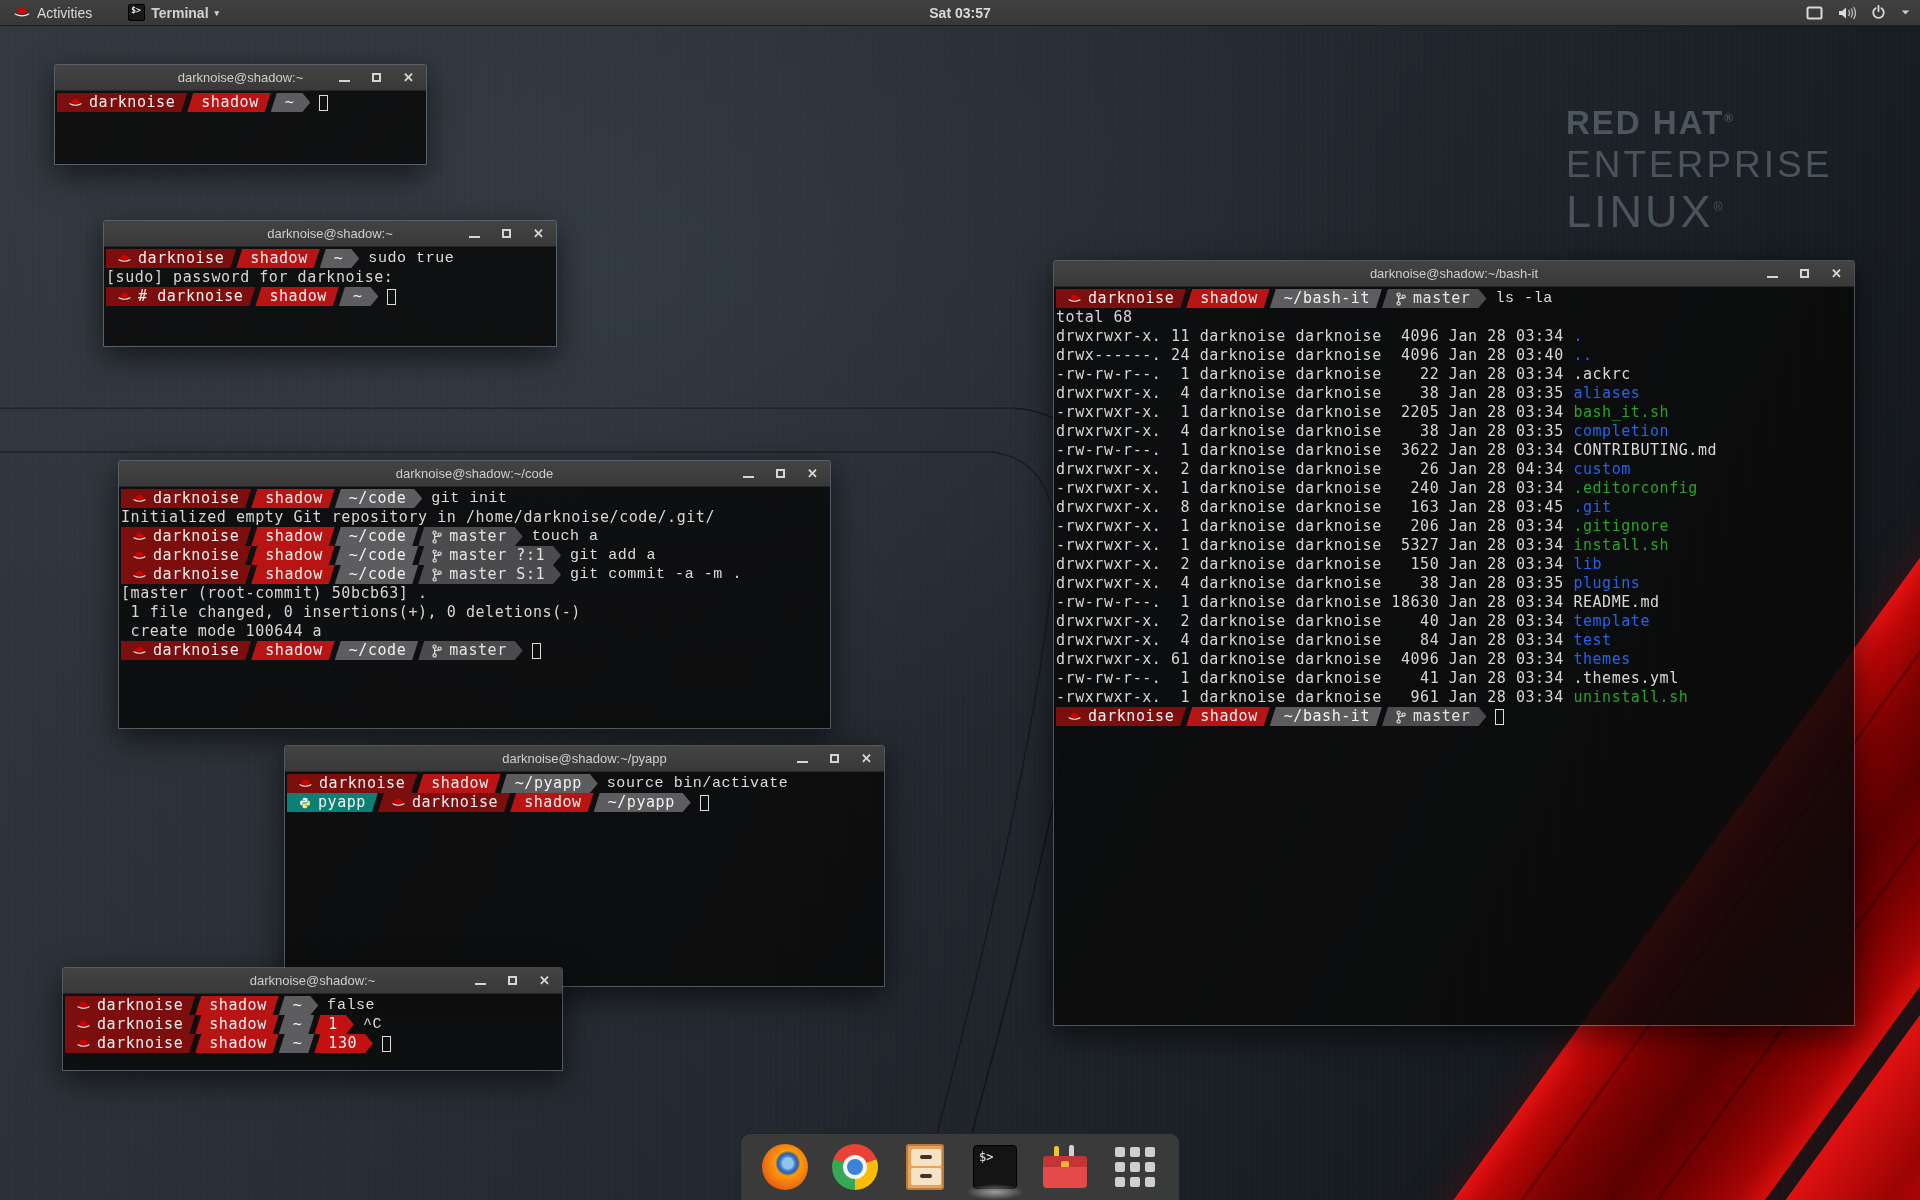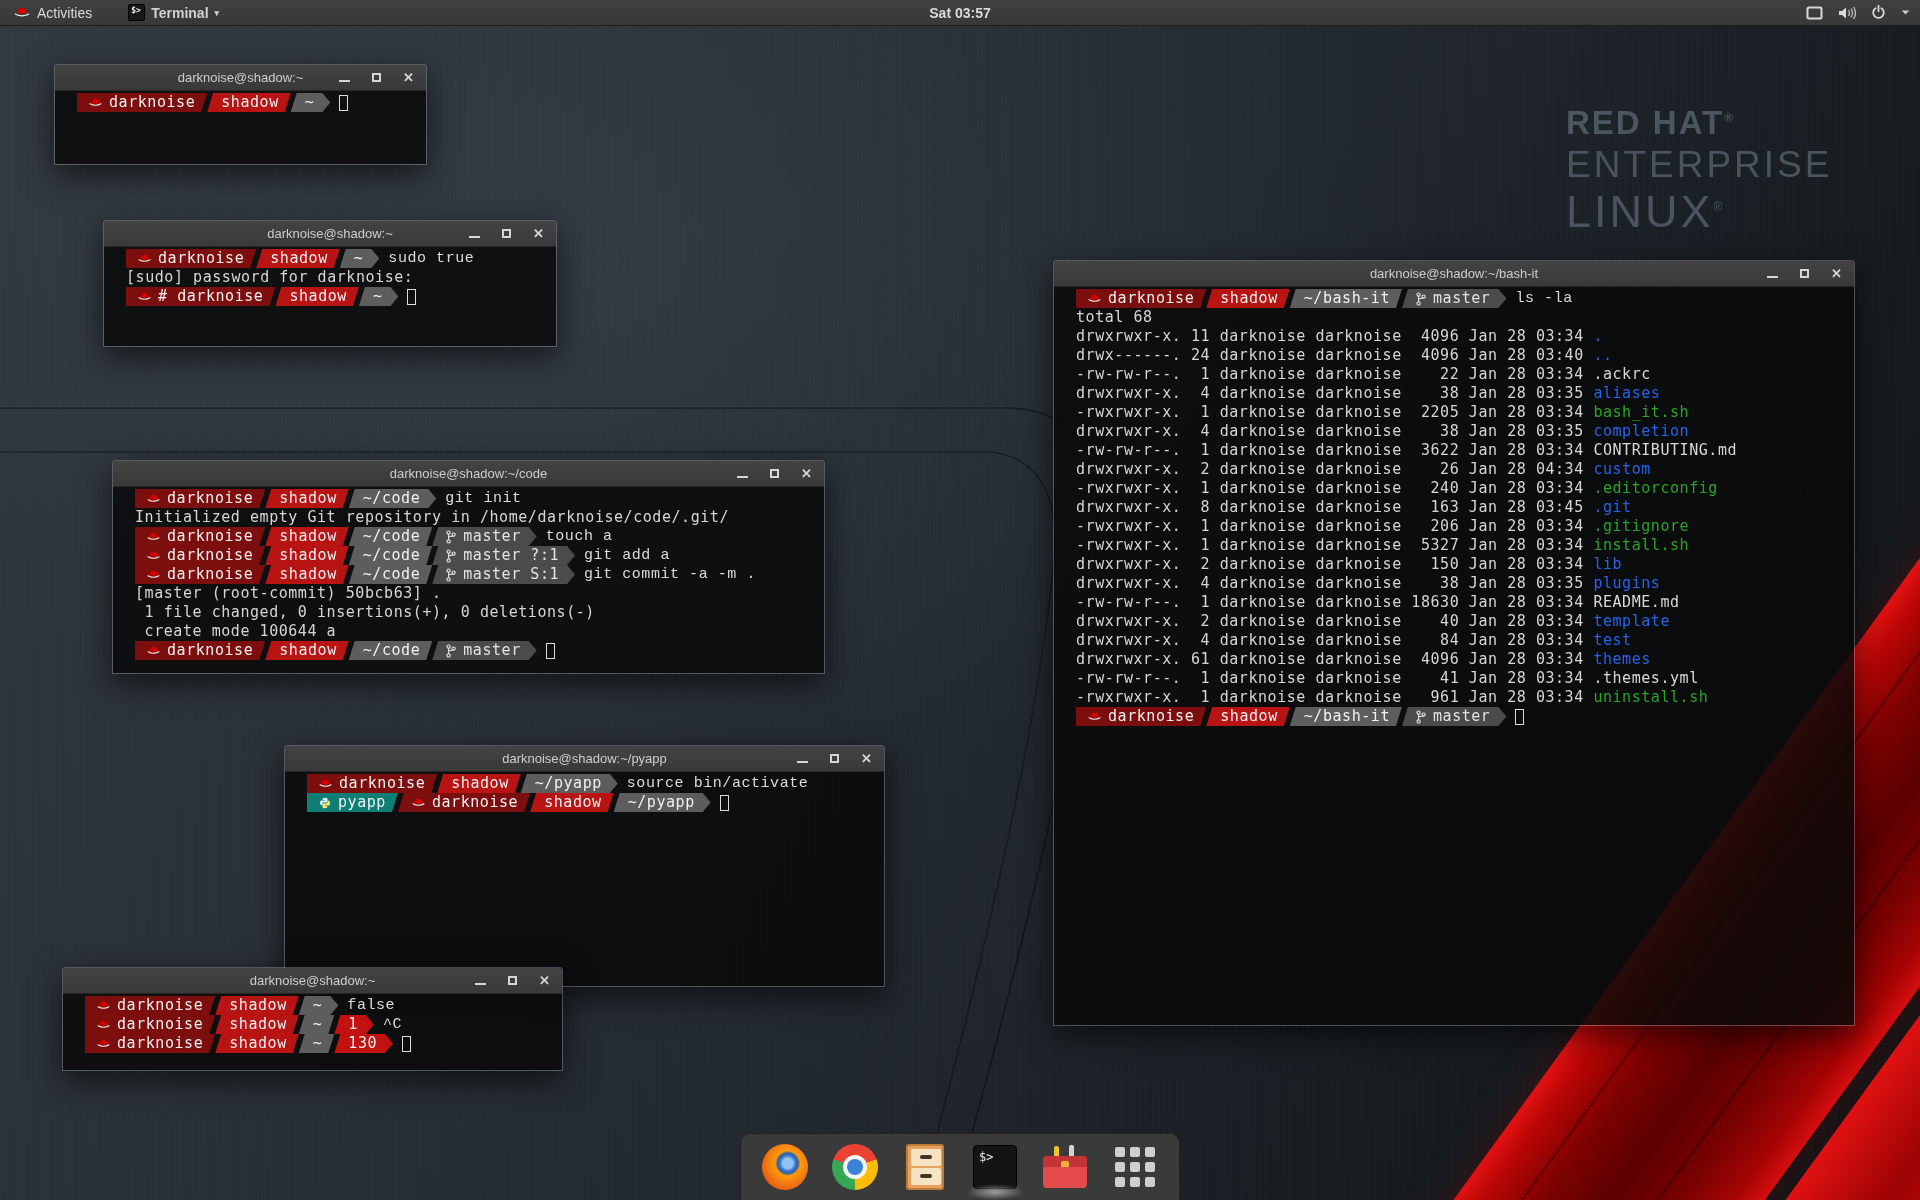--- a/index.html
+++ b/index.html
@@ -52,21 +52,21 @@
   .titlebar { height:26px; background:linear-gradient(#434343,#393939); border-bottom:1px solid #262626;
     border-radius:2px 2px 0 0; position:relative; display:flex; align-items:center; }
   .tb-title { position:absolute; left:0; right:0; text-align:center; font-size:13px; font-weight:400; color:#cdcdcd; }
   .tb-btns { margin-left:auto; display:flex; align-items:center; gap:19px; padding-right:11px; z-index:2; }
   .wbtn { width:13px; height:13px; display:flex; align-items:center; justify-content:center; color:#d5d5d5; cursor:default; }
   .wbtn .minbar { width:11px; height:2px; background:#d5d5d5; margin-top:6px; }
   .wbtn .maxbox { width:9px; height:9px; border:2px solid #d5d5d5; }
   .wbtn.close { font-size:13px; font-weight:700; }
   .tcontent { font-family:"DejaVu Sans Mono",monospace; font-size:15px; letter-spacing:0.55px;
     color:#d6d6d6; background:rgba(9,9,9,0.86); height:calc(100% - 26px); padding:2px 0 0 2px; overflow:hidden; }
-  .line { height:19px; line-height:19px; white-space:pre; display:flex; align-items:stretch;margin-left:20px; }
+  .line { height:19px; line-height:19px; white-space:pre; display:flex; align-items:stretch; }
   .line.out { display:block; }
 
   
   .sg { display:inline-flex; align-items:center; height:19px; padding:0 12px; color:#f1f1f1; }
   .sg svg { margin-right:7px; flex:none; }
   .sg.sl { clip-path:polygon(6px 0, 100% 0, calc(100% - 6px) 100%, 0 100%); padding-left:14px; }
   .sg.mid { clip-path:polygon(0 0, 100% 0, calc(100% - 6px) 100%, 0 100%); }
   .sg.sl.mid { clip-path:polygon(6px 0, 100% 0, calc(100% - 6px) 100%, 0 100%); }
   .sg.end { clip-path:polygon(0 0, calc(100% - 8px) 0, 100% 50%, calc(100% - 8px) 100%, 0 100%); padding-right:16px; }
   .sg.sl.end { clip-path:polygon(6px 0, calc(100% - 8px) 0, 100% 50%, calc(100% - 8px) 100%, 0 100%); padding-left:14px; padding-right:16px; }
@@ -202,21 +202,21 @@
                 <path d="M3.2 7.6 Q3.2 1.8 8 1.8 Q12.8 1.8 12.8 7.6 Z" fill="#d40000"></path>
                 <path d="M0.8 7.2 Q8 11.2 15.2 7.2 L15.2 8.6 Q8 12.4 0.8 8.6 Z" fill="#ededed"></path>
               </svg>darknoise</span><span class="sg sg-host sl mid">shadow</span><span class="sg sg-path sl end">~</span><span class="cmd">sudo true</span></div>
           <div class="line out">[sudo] password for darknoise:</div>
           <div class="line"><span class="sg sg-user mid"><svg width="13" height="11" viewBox="0 0 16 13">
                 <path d="M3.2 7.6 Q3.2 1.8 8 1.8 Q12.8 1.8 12.8 7.6 Z" fill="#d40000"></path>
                 <path d="M0.8 7.2 Q8 11.2 15.2 7.2 L15.2 8.6 Q8 12.4 0.8 8.6 Z" fill="#ededed"></path>
               </svg># darknoise</span><span class="sg sg-host sl mid">shadow</span><span class="sg sg-path sl end">~</span><span class="cursor"></span></div>
         </div>
       </div>
-      <div class="window" style="left: 112px; top: 460px; width: 713px; height: 214px;">
+      <div class="window" style="left: 118px; top: 460px; width: 713px; height: 269px;">
         <div class="titlebar">
           <div class="tb-title">darknoise@shadow:~/code</div>
           <div class="tb-btns">
             <div class="wbtn">
               <div class="minbar"></div>
             </div>
             <div class="wbtn">
               <div class="maxbox"></div>
             </div>
             <div class="wbtn close">✕</div>

